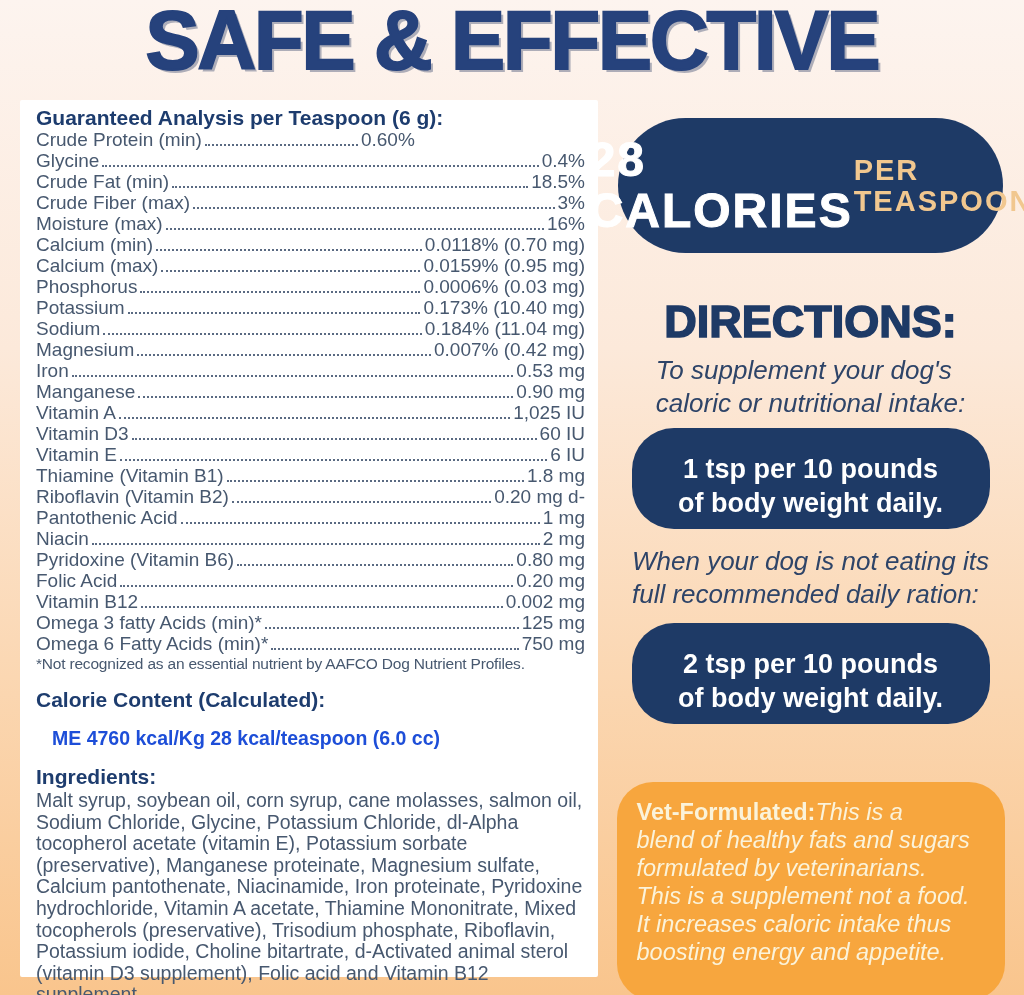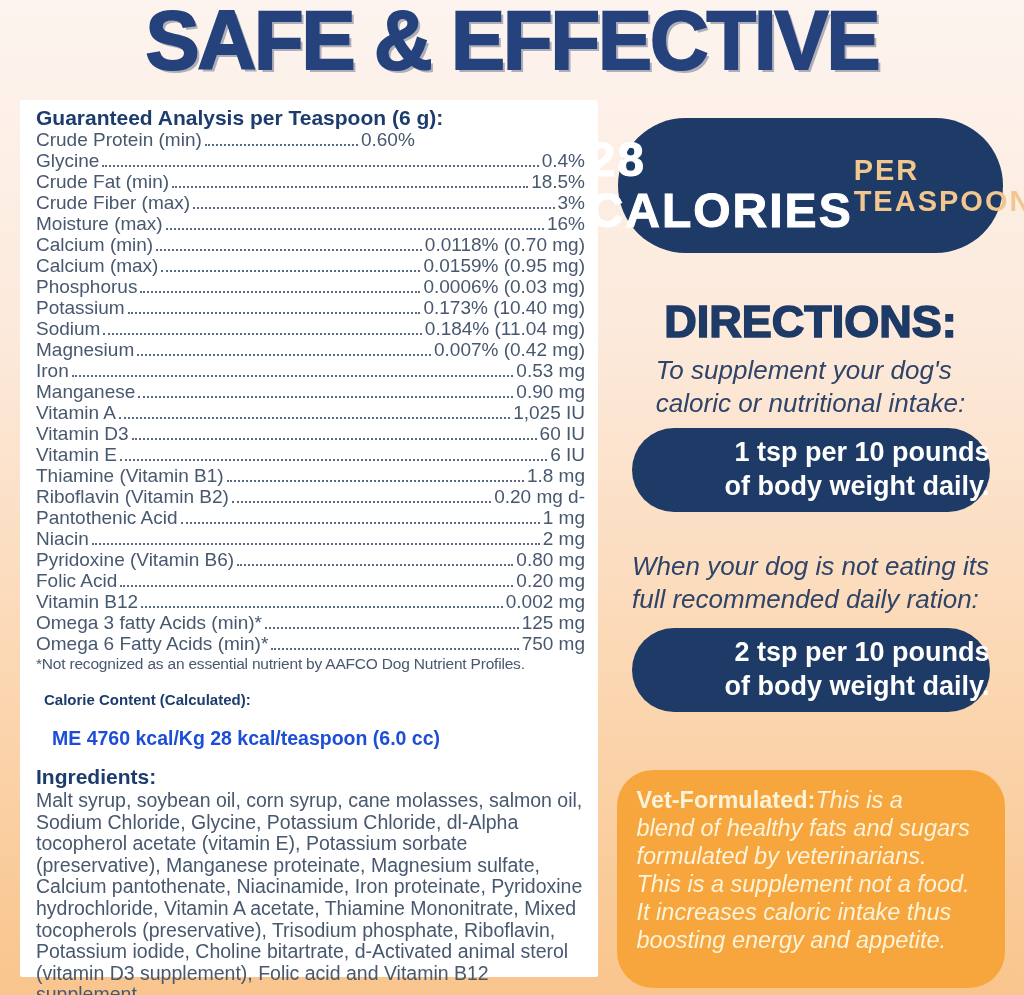--- a/index.html
+++ b/index.html
@@ -20,21 +20,21 @@
   .panel {
     position:absolute; left:20px; top:100px; width:578px; height:877px;
     background:#ffffff; border-radius:2px; box-sizing:border-box;
     padding:6px 13px 0 16px; color:#4b5c74;
   }
   .panel h2 { margin:0; font-size:21px; line-height:23px; font-weight:bold; color:#1d3c6e; }
   .arow { display:flex; font-size:19px; line-height:21px; color:#47586f; white-space:nowrap; }
   .arow:first-child { width:69%; }
   .dots { flex:1 1 auto; border-bottom:2px dotted #5a6a82; margin:0 3px 4px; align-self:stretch; }
   .footnote { margin:1px 0 16px; font-size:15.5px; line-height:18px; color:#47586f; letter-spacing:-0.2px; }
-  .cc-head { margin:15px 8px 0; font-size:15px; line-height:22px; font-weight:bold; color:#1d3c6e; }
+  .cc-head { margin:15px 0 0; font-size:21px; line-height:22px; font-weight:bold; color:#1d3c6e; }
   .cc-val  { margin:16px;         font-size:19.5px; line-height:22px; font-weight:bold; color:#1d4ed8; }
   .ing-head { margin:13px 0 0; font-size:21px; line-height:24px; font-weight:bold; color:#1d3c6e; }
   .ing { margin:1px 0 0; font-size:19.5px; line-height:21.6px; color:#47586f; }
   
   .right { position:absolute; left:613px; top:118px; width:395px; display:flex; flex-direction:column; align-items:center; }
   .badge {
     width:385px; height:135px; background:#1e3a66; border-radius:70px;
     display:flex; flex-direction:row; align-items:center; justify-content:center; gap:1px;
   }
   .badge .b1 { color:#ffffff; font-size:48px; font-weight:bold; letter-spacing:2px; -webkit-text-stroke:1px #fff; line-height:1.05; }
@@ -42,24 +42,24 @@
   .dir-head {
     margin:46px 0 0; color:#1e3a66; font-size:45px; font-weight:bold; letter-spacing:0;
     -webkit-text-stroke:1.6px #1e3a66; line-height:1;
   }
   .intro {
     margin:10px 0 0; white-space:pre-line;
     font-style:italic; font-size:26px; line-height:33px; color:#2e4468;
   }
   .pill {
     margin-top:8px; width:358px; background:#1e3a66; border-radius:42px;
-    padding:7px 0 9px; text-align:right; box-sizing:border-box;
+    padding:24px 0 9px; text-align:center; box-sizing:border-box;
   }
   .pill .p-line { color:#ffffff; font-size:27px; font-weight:bold; line-height:34px; }
-  .intro.second { margin-top:38px; }
+  .intro.second { margin-top:16px; }
   .pill.second { margin-top:12px; }
   .vet {
     margin-top:58px; width:388px; box-sizing:border-box;
     background:#f7a63e; border-radius:36px; padding:16px 20px 34px;
     color:#fbf3da; font-size:23.5px; line-height:28px; white-space:pre-line;
   }
   .vet .vb { font-weight:bold; font-style:normal; }
   .vet .vi { font-style:italic; }
 </style>
 </head>

